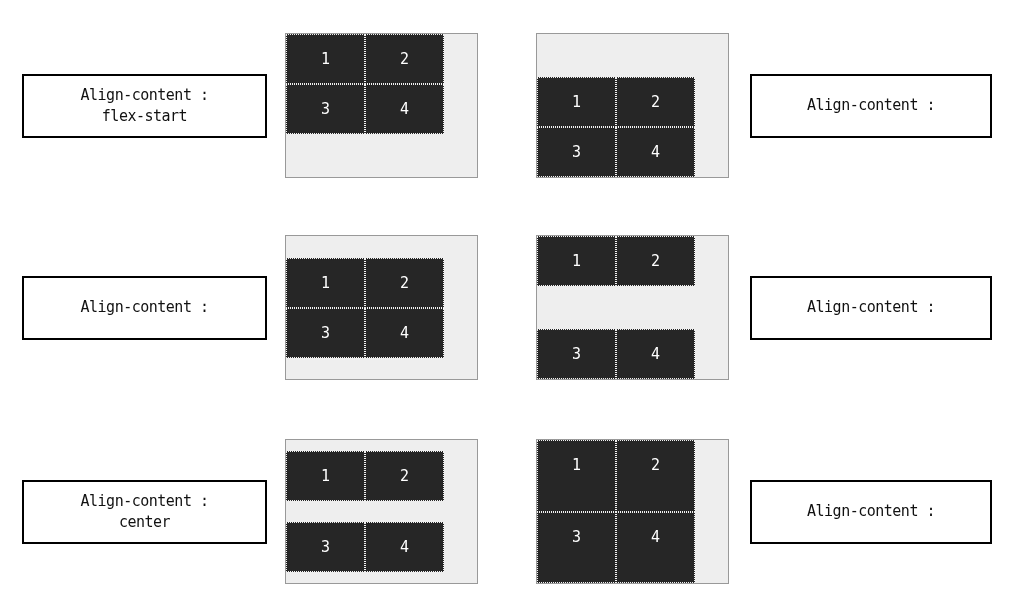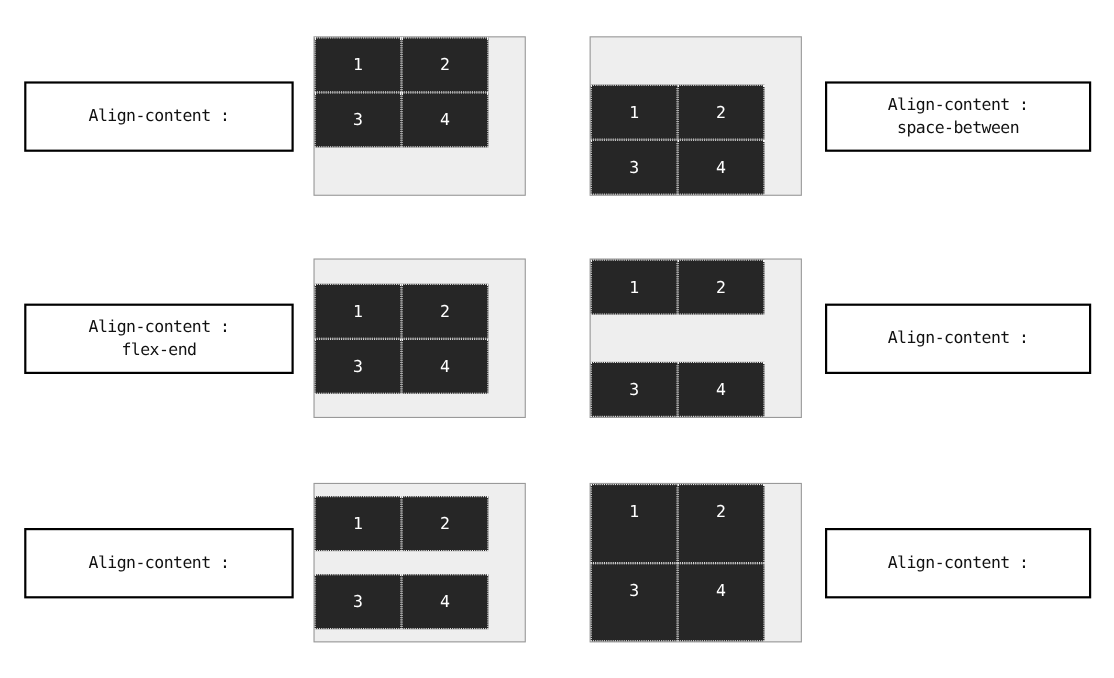--- a/index.html
+++ b/index.html
@@ -75,20 +75,21 @@
     font-size: 15px;
   }
   .ac-stretch .box { height: auto; }
 </style>
 </head>
 <body>
 
 <div class="row row-1">
   <div class="label-box left">
     <div>Align-content :</div>
+    <div>flex-start</div>
   </div>
   <div class="demo d1 ac-start">
     <div class="box">
         <span>1</span>
       </div>
     <div class="box">
         <span>2</span>
       </div>
     <div class="box">
         <span>3</span>
@@ -106,28 +107,26 @@
       </div>
     <div class="box">
         <span>3</span>
       </div>
     <div class="box">
         <span>4</span>
       </div>
   </div>
   <div class="label-box right">
     <div>Align-content :</div>
-    <div>space-between</div>
   </div>
 </div>
 
 <div class="row row-2">
   <div class="label-box left">
     <div>Align-content :</div>
-    <div>flex-end</div>
   </div>
   <div class="demo d1 ac-center">
     <div class="box">
         <span>1</span>
       </div>
     <div class="box">
         <span>2</span>
       </div>
     <div class="box">
         <span>3</span>
@@ -151,20 +150,21 @@
       </div>
   </div>
   <div class="label-box right">
     <div>Align-content :</div>
   </div>
 </div>
 
 <div class="row row-3">
   <div class="label-box left">
     <div>Align-content :</div>
+    <div>center</div>
   </div>
   <div class="demo d1 ac-around">
     <div class="box">
         <span>1</span>
       </div>
     <div class="box">
         <span>2</span>
       </div>
     <div class="box">
         <span>3</span>

